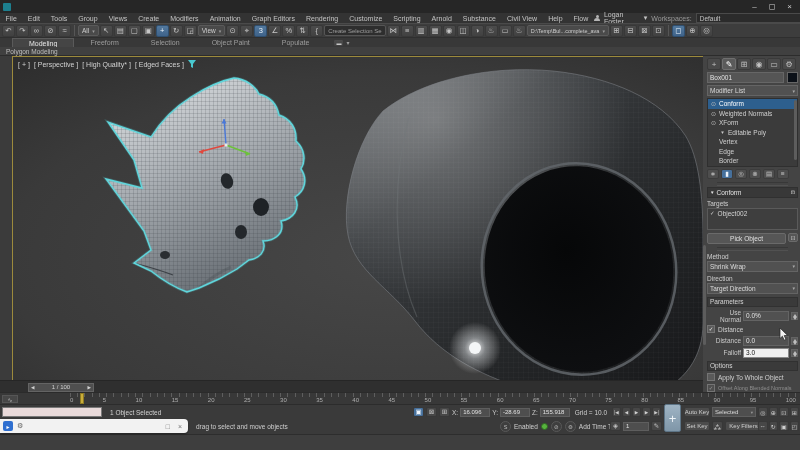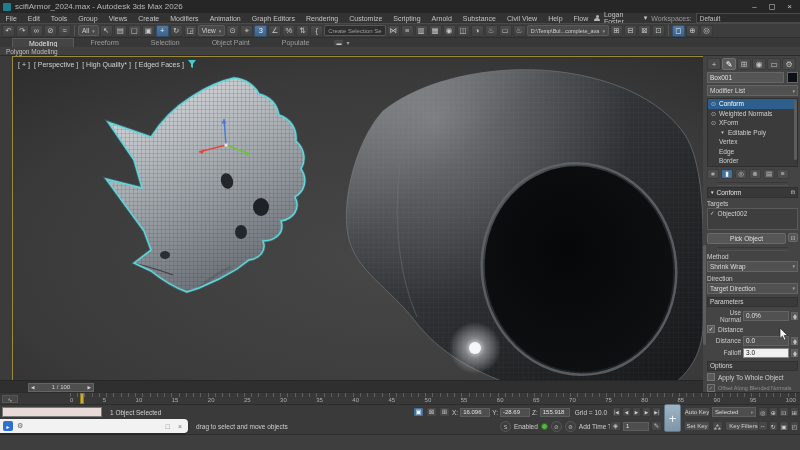--- a/index.html
+++ b/index.html
@@ -128,21 +128,20 @@
   .ov-app{width:10px;height:10px;background:#2f6fd0;border-radius:2px;display:flex;align-items:center;justify-content:center;color:#fff;font-size:6px;}
   .ov-g{color:#666;font-size:7px;}
   .ov-right{margin-left:auto;display:flex;gap:8px;color:#777;font-size:7px;}
   .cursor{left:779px;top:328px;z-index:20;}
 </style>
 </head>
 <body>
 
 <div class="abs titlebar">
   <span class="app-ico"></span>
-  <span>scifiArmor_2024.max - Autodesk 3ds Max 2026</span>
   <span class="wctl">
     <span>–</span>
     <span>◻</span>
     <span>×</span>
   </span>
 </div>
 
 <div class="abs menubar">
   <span><span class="mitem">File</span><span class="mitem">Edit</span><span class="mitem">Tools</span><span class="mitem">Group</span><span class="mitem">Views</span><span class="mitem">Create</span><span class="mitem">Modifiers</span><span class="mitem">Animation</span><span class="mitem">Graph Editors</span><span class="mitem">Rendering</span><span class="mitem">Customize</span><span class="mitem">Scripting</span><span class="mitem">Arnold</span><span class="mitem">Substance</span><span class="mitem">Civil View</span><span class="mitem">Help</span><span class="mitem">Flow</span></span>
   <span class="menu-right">

